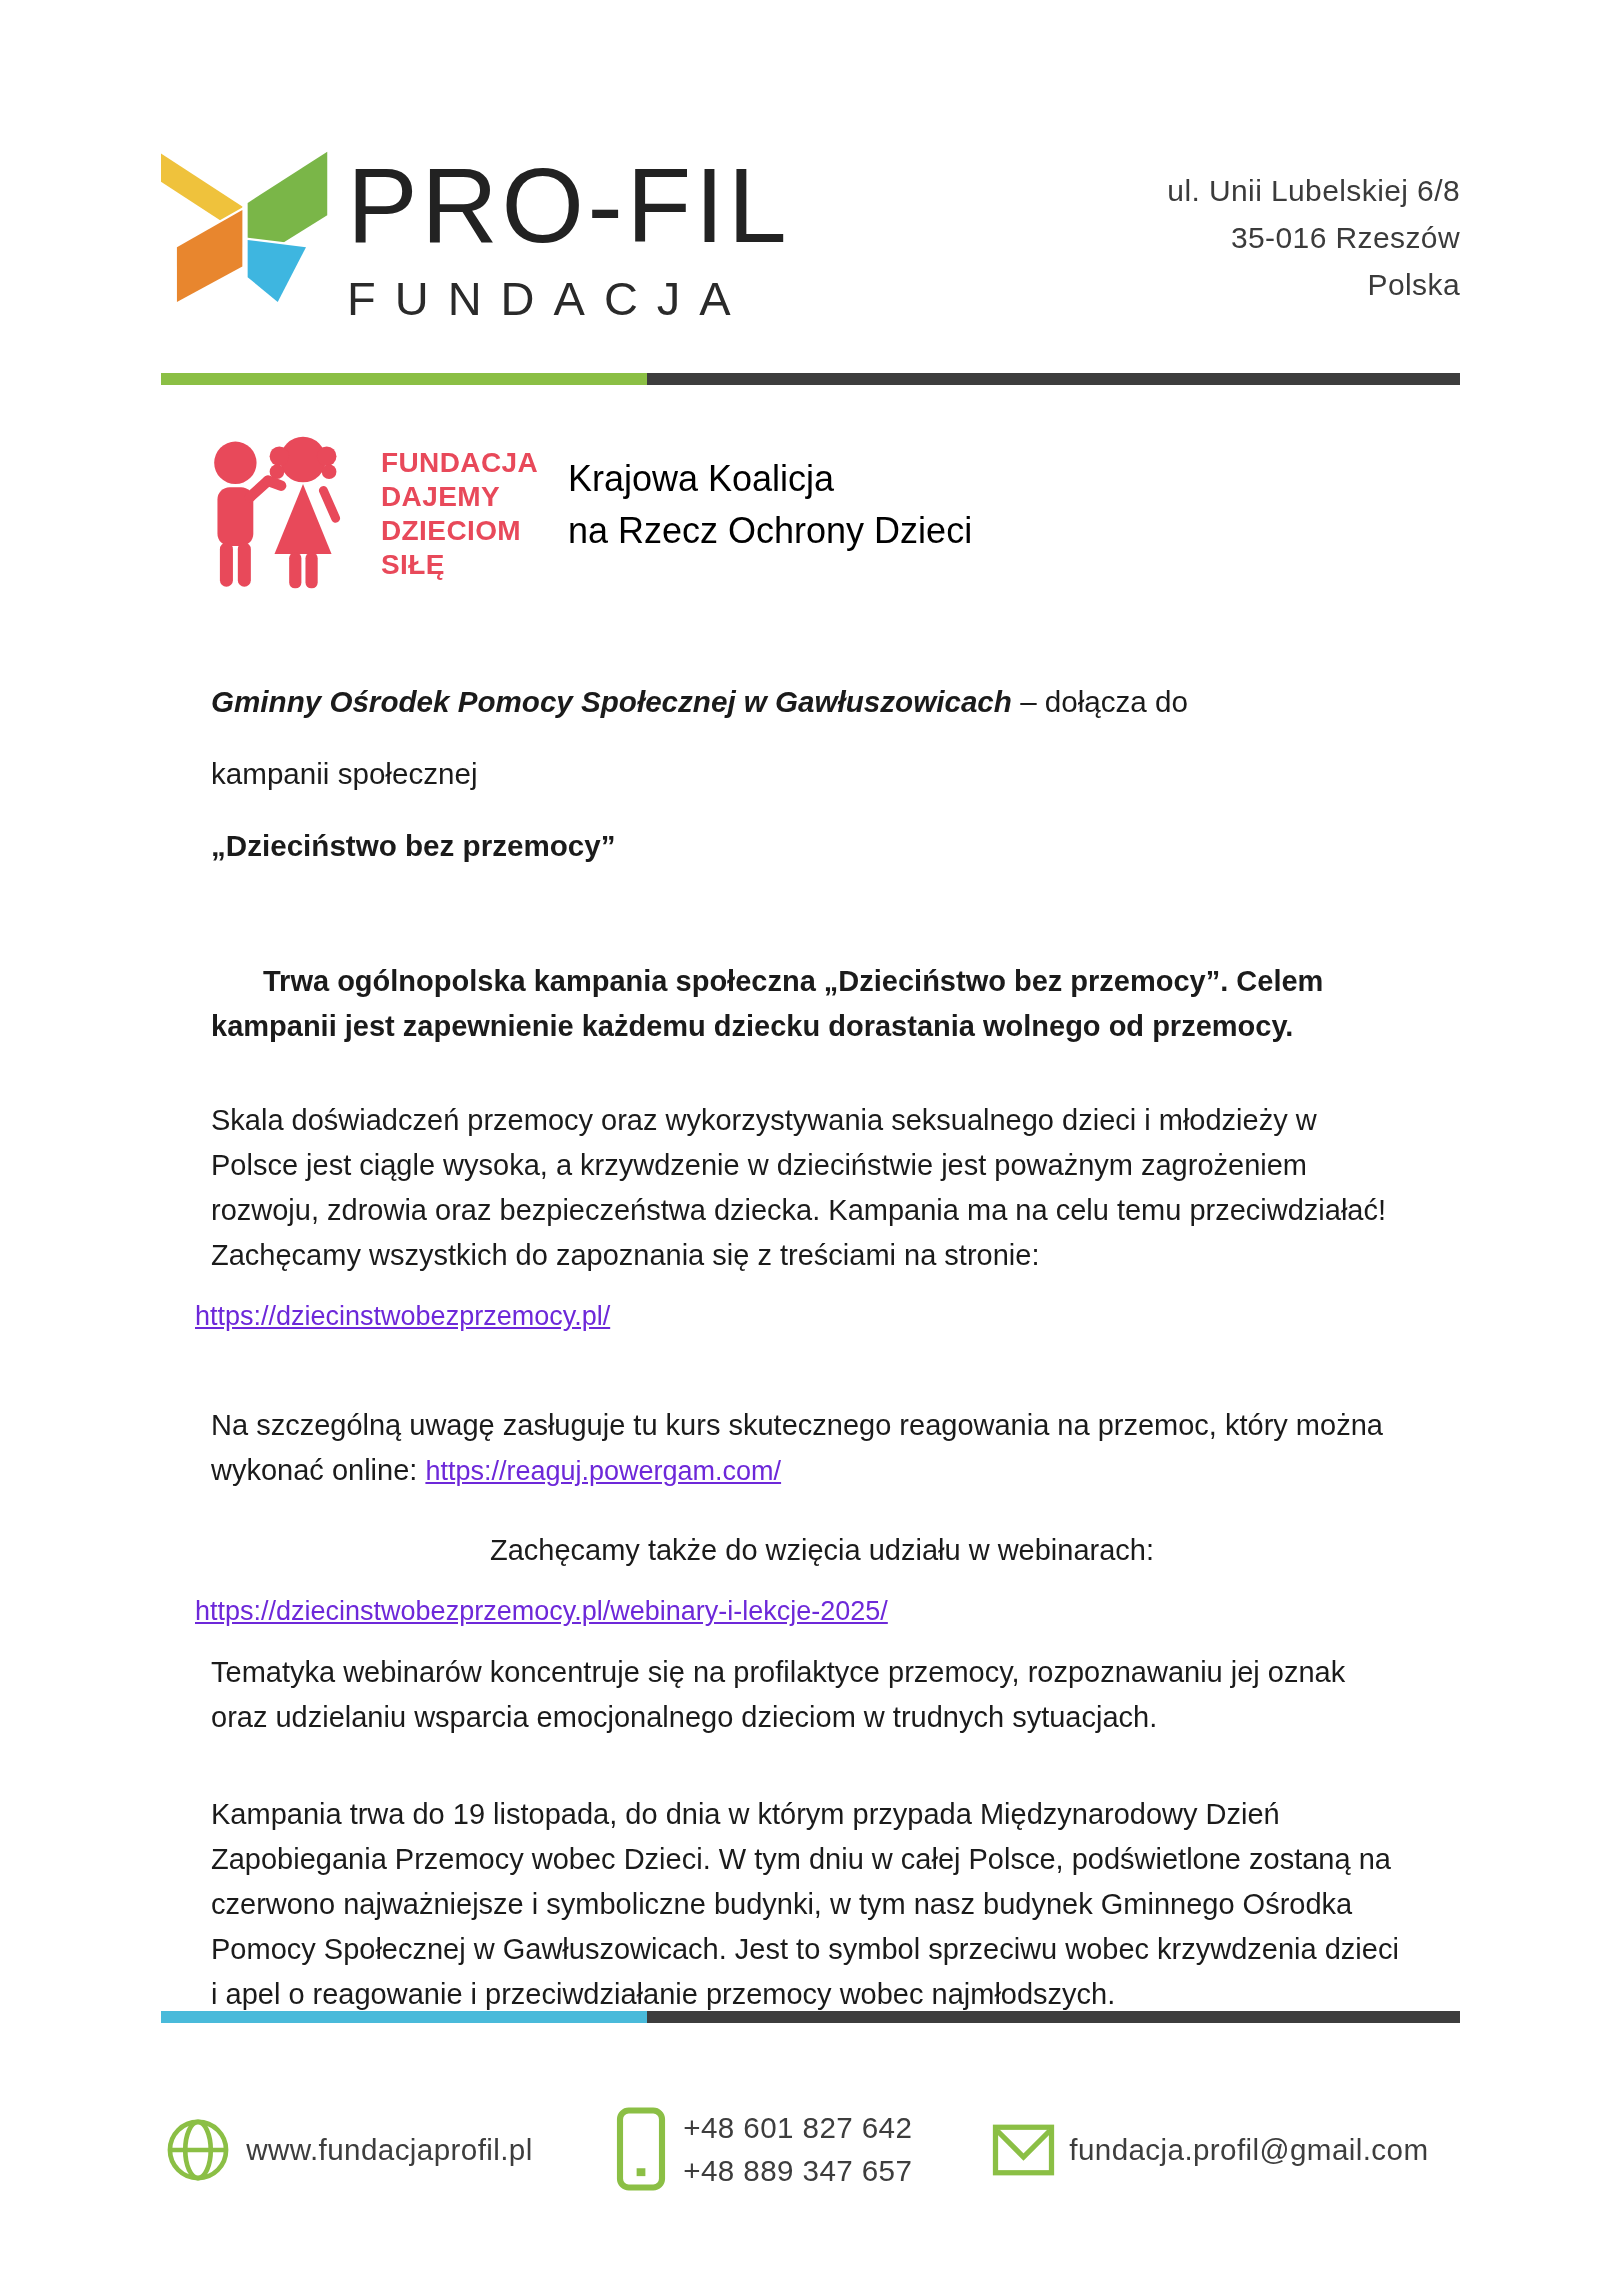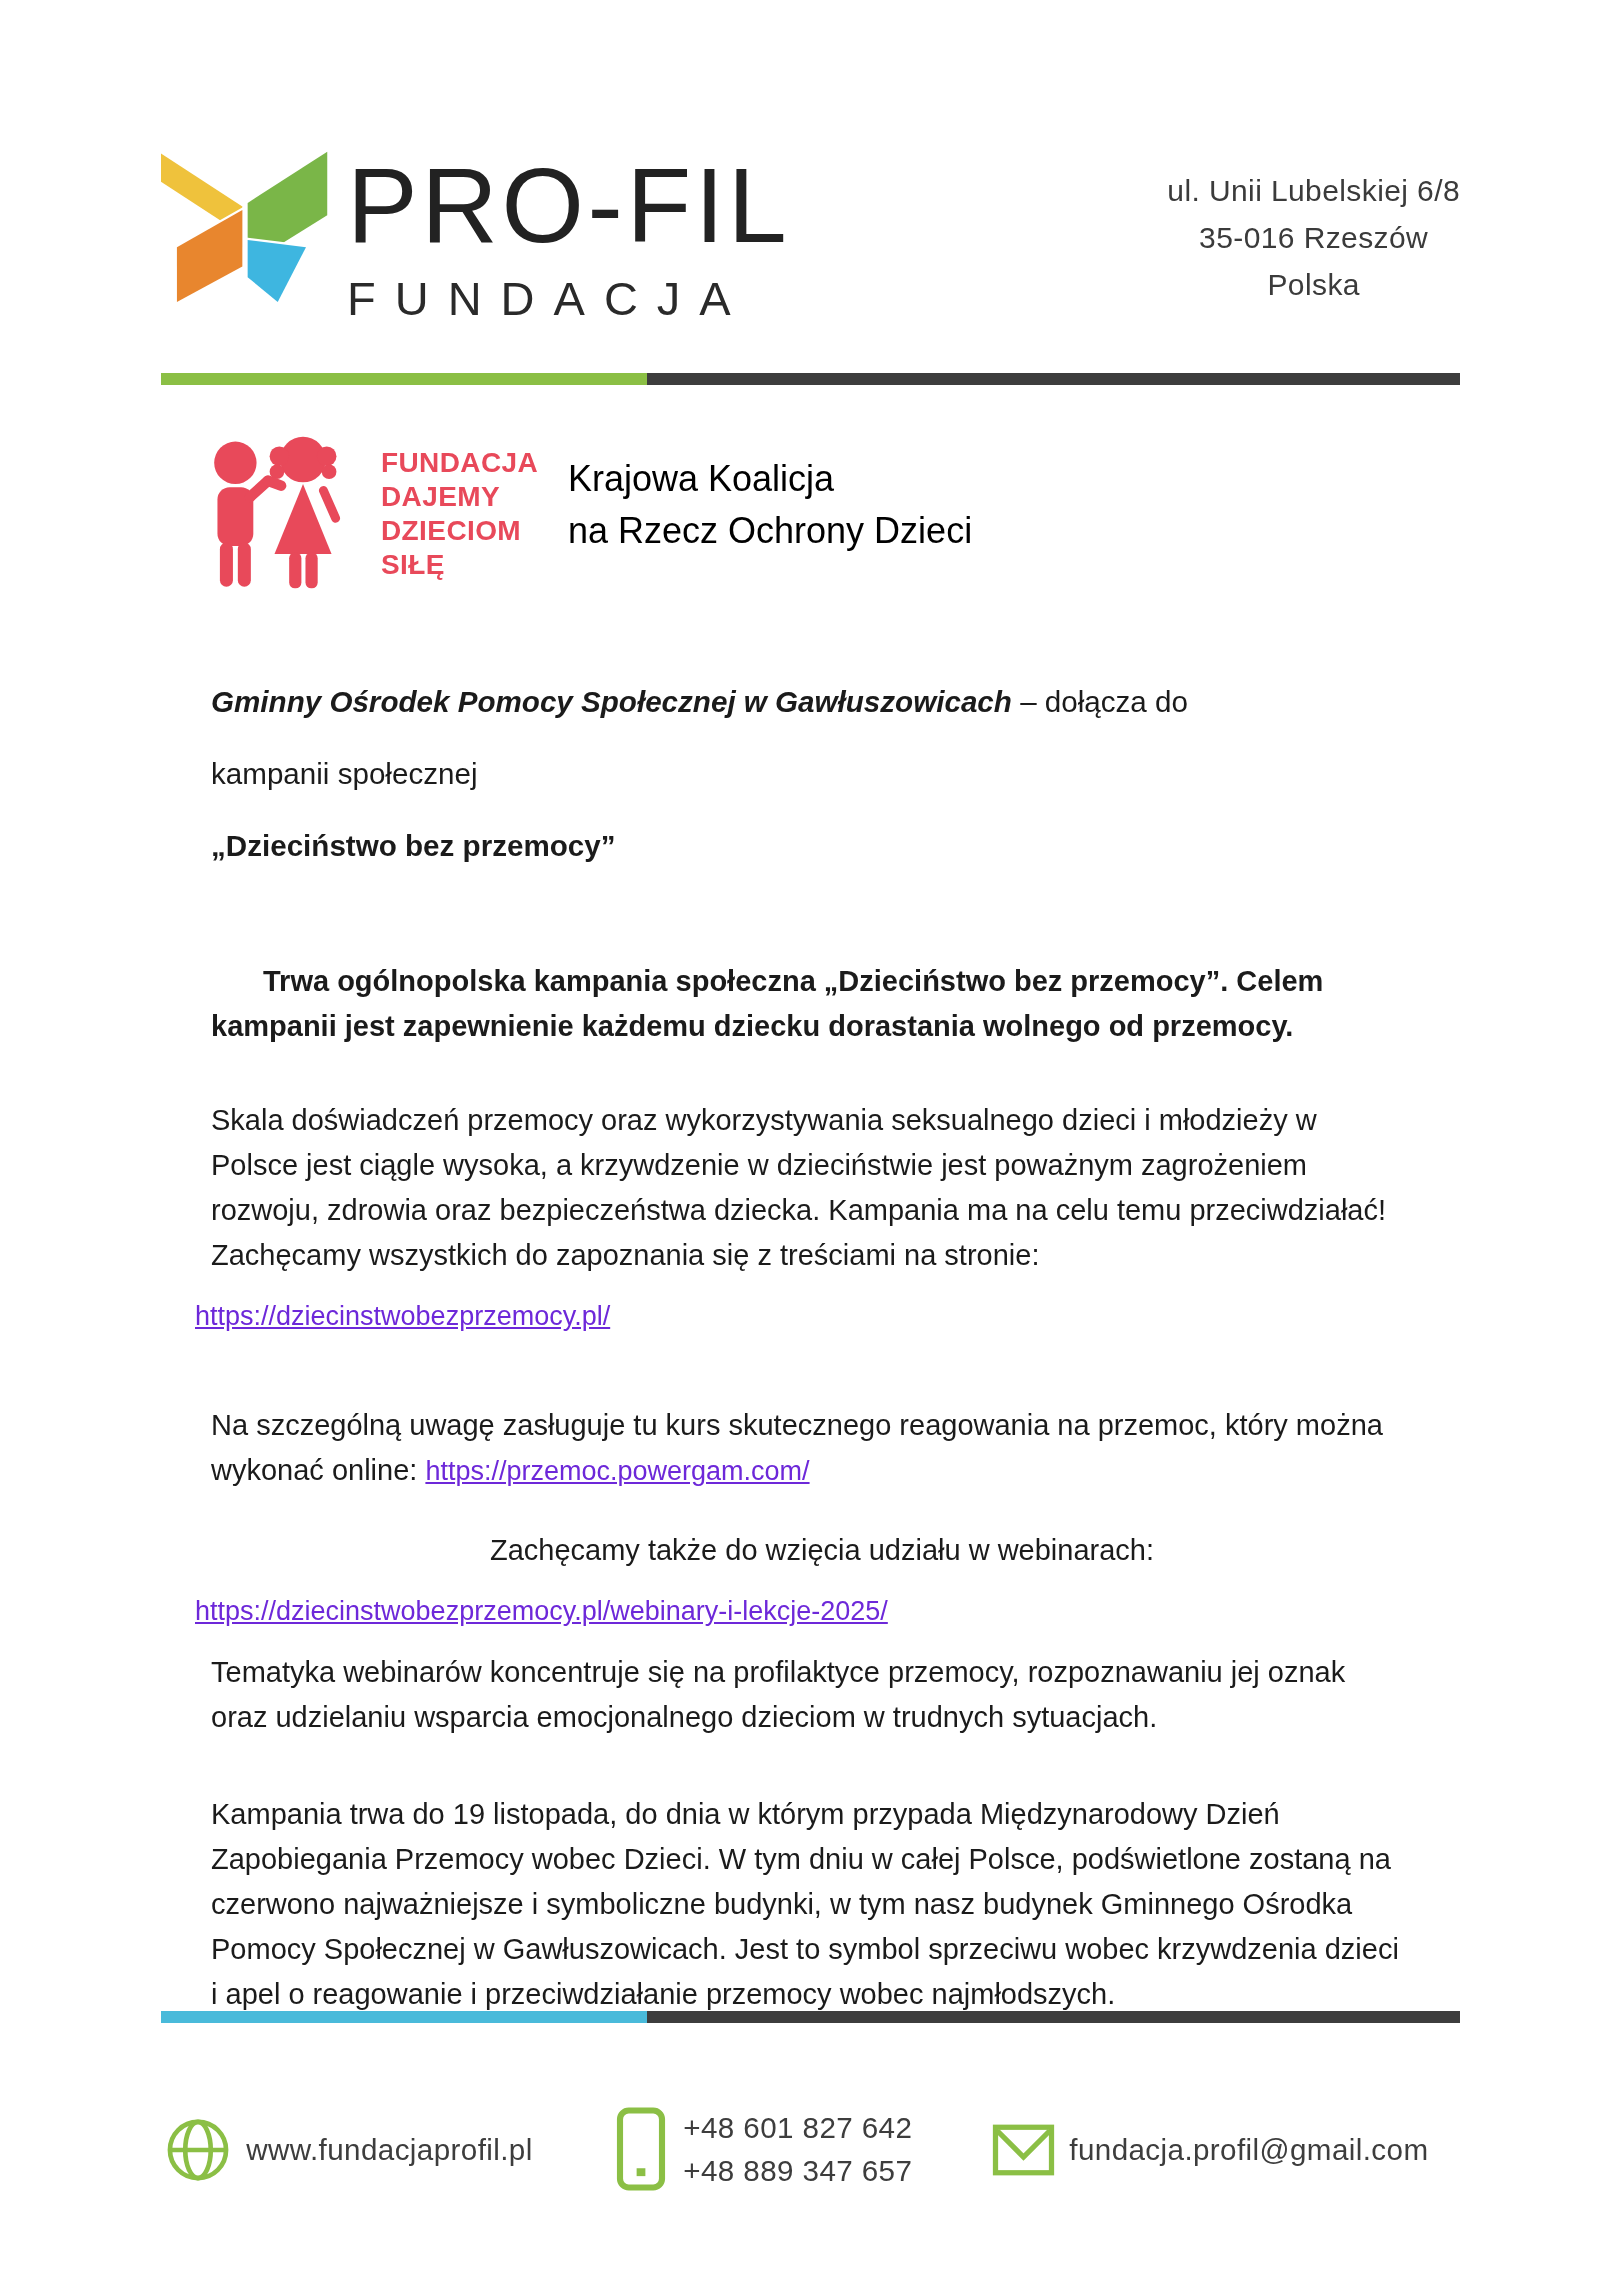--- a/index.html
+++ b/index.html
@@ -6,21 +6,21 @@
   body{
     width:1621px;height:2293px;position:relative;background:#ffffff;
     font-family:"Liberation Sans", sans-serif;color:#1b1b1b;
     -webkit-font-smoothing:antialiased;overflow:hidden;
   }
   
   .logo-mark{position:absolute;left:161px;top:150px;width:168px;height:158px;}
   .logo-text{position:absolute;left:347px;top:152px;width:502px;}
   .logo-name{font-size:106px;font-weight:400;letter-spacing:3.6px;color:#222;line-height:1.0;}
   .logo-sub{font-size:47px;font-weight:300;letter-spacing:19px;color:#2a2a2a;margin-top:12.5px;}
-  .address{position:absolute;right:161px;top:167px;text-align:center;
+  .address{position:absolute;right:161px;top:167px;text-align:right;
     font-size:30px;line-height:47px;font-weight:300;color:#3b3b3b;letter-spacing:0.4px;}
   .bar{position:absolute;left:161px;width:1299px;height:11.6px;display:flex;}
   .bar .seg-a{width:486px;height:100%;}
   .bar .seg-b{flex:1;height:100%;background:#3d3d3d;}
   #bar-top{top:373px;} #bar-top .seg-a{background:#8bbf45;}
   #bar-bottom{top:2011px;} #bar-bottom .seg-a{background:#49bada;}
   
   .fdds-icon{position:absolute;left:193px;top:419px;width:163px;height:174px;}
   .fdds-text{position:absolute;left:381px;top:446px;font-weight:700;
     font-size:28px;line-height:34px;color:#e8495a;letter-spacing:0.4px;white-space:pre-line;}
@@ -107,21 +107,21 @@
   <p class="intro">Trwa ogólnopolska kampania społeczna „Dzieciństwo bez przemocy”. Celem
 kampanii jest zapewnienie każdemu dziecku dorastania wolnego od przemocy.</p>
 
   <p class="para p1">Skala doświadczeń przemocy oraz wykorzystywania seksualnego dzieci i młodzieży w
 Polsce jest ciągle wysoka, a krzywdzenie w dzieciństwie jest poważnym zagrożeniem
 rozwoju, zdrowia oraz bezpieczeństwa dziecka. Kampania ma na celu temu przeciwdziałać!
 Zachęcamy wszystkich do zapoznania się z treściami na stronie:</p>
   <a class="doclink block-link" href="#">https://dziecinstwobezprzemocy.pl/</a>
 
   <p class="para p2"><span>Na szczególną uwagę zasługuje tu kurs skutecznego reagowania na przemoc, który można
-wykonać online:</span> <a class="doclink" href="#">https://przemoc.powergam.com/</a></p>
+wykonać online:</span> <a class="doclink" href="#">https://reaguj.powergam.com/</a></p>
 
   <p class="para p3">Zachęcamy także do wzięcia udziału w webinarach:</p>
   <a class="doclink block-link" href="#">https://dziecinstwobezprzemocy.pl/webinary-i-lekcje-2025/</a>
   <p class="para">Tematyka webinarów koncentruje się na profilaktyce przemocy, rozpoznawaniu jej oznak
 oraz udzielaniu wsparcia emocjonalnego dzieciom w trudnych sytuacjach.</p>
 
   <p class="para p5">Kampania trwa do 19 listopada, do dnia w którym przypada Międzynarodowy Dzień
 Zapobiegania Przemocy wobec Dzieci. W tym dniu w całej Polsce, podświetlone zostaną na
 czerwono najważniejsze i symboliczne budynki, w tym nasz budynek Gminnego Ośrodka
 Pomocy Społecznej w Gawłuszowicach. Jest to symbol sprzeciwu wobec krzywdzenia dzieci

